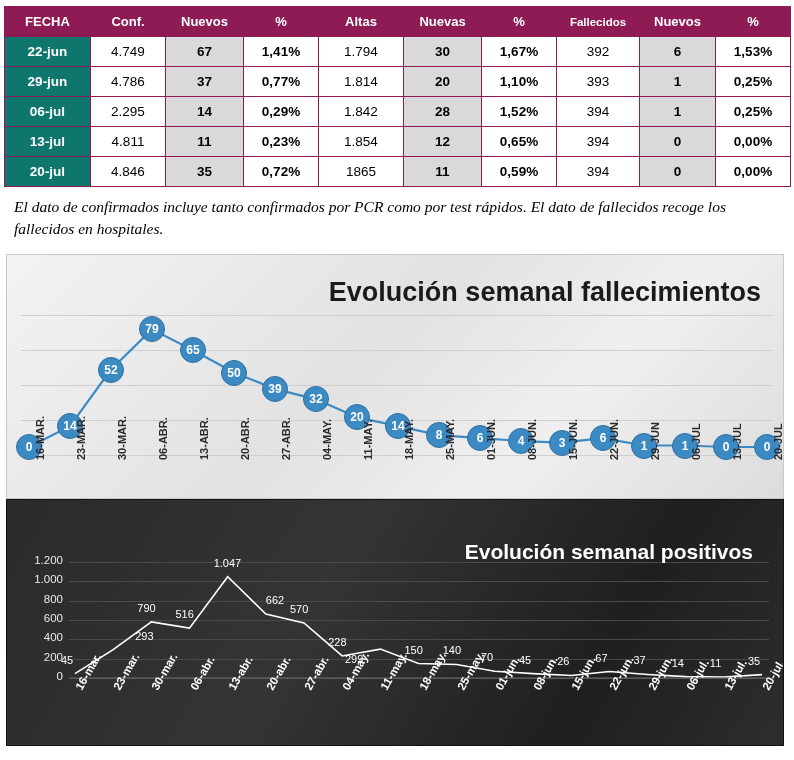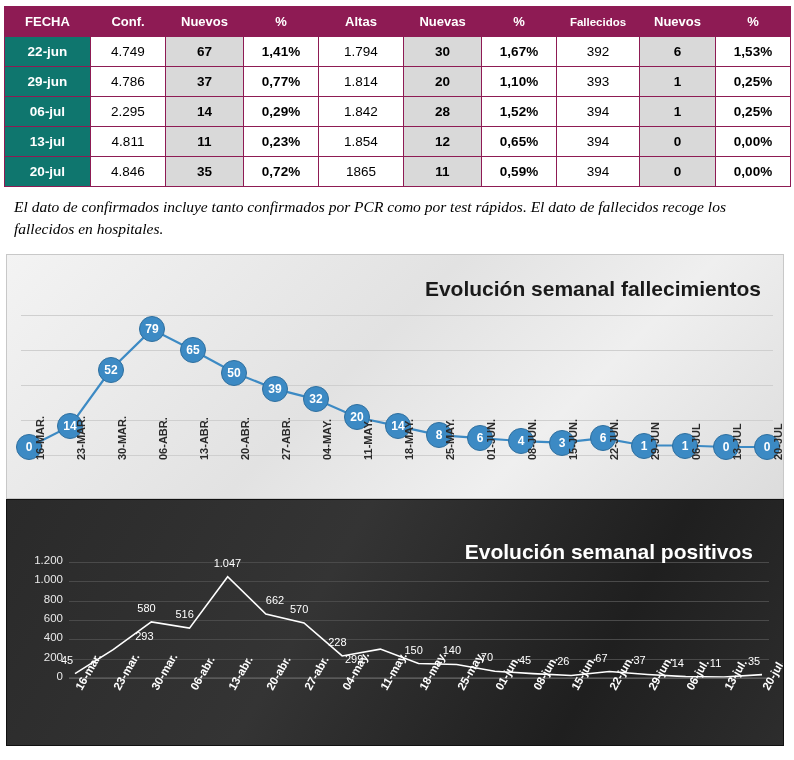--- a/index.html
+++ b/index.html
@@ -38,21 +38,21 @@
   .chart1{
     position:relative;
     margin:14px 0 0 6px;
     width:776px;height:243px;
     background:linear-gradient(135deg,#f3f3f3 0%,#e2e2e2 45%,#efefef 70%,#dcdcdc 100%);
     border:1px solid #c8c8c8;
     overflow:hidden;
   }
   .chart1 .title{
     position:absolute;right:22px;top:22px;
-    font-size:21px;font-weight:bold;color:#1a1a1a;
+    font-size:27px;font-weight:bold;color:#1a1a1a;
     font-family:"Liberation Sans",sans-serif;
   }
   .grid1{position:absolute;left:14px;right:10px;top:0;bottom:0;}
   .grid1 .gl{position:absolute;left:0;right:0;height:1px;background:#cfcfcf;}
   .pt1{
     position:absolute;width:26px;height:26px;border-radius:50%;
     background:#3c8ac4;border:1px solid #2e6f9f;
     color:#fff;font-size:12px;font-weight:bold;
     display:flex;align-items:center;justify-content:center;
     box-sizing:border-box;
@@ -264,21 +264,21 @@
         <div class="ytick" style="top: 54px; left: 8px; width: 48px;">1.200</div>
       </div>
     <svg class="lines2" id="lines2">
         <polyline points="68,173.65 106.16666666666666,149.67666666666668 144.33333333333331,121.93333333333334 182.5,128.12 220.66666666666666,76.78999999999999 258.8333333333333,114.00666666666666 297,122.9 335.16666666666663,155.96 373.3333333333333,149.09666666666666 411.5,163.5 449.66666666666663,164.46666666666667 487.8333333333333,171.23333333333332 526,173.65 564.1666666666666,175.48666666666668 602.3333333333333,171.52333333333334 640.5,174.42333333333335 678.6666666666666,176.64666666666668 716.8333333333333,176.93666666666667 755,174.61666666666667" fill="none" stroke="#ffffff" stroke-width="1.6"></polyline>
         <line x1="62" y1="178" x2="762" y2="178" stroke="#6a6a6a" stroke-width="1"></line>
       </svg>
     <div class="title">Evolución semanal positivos</div>
     <div id="chart2-labels">
         <div class="dlab2" style="left: 54px; top: 153.65px;">45</div>
         <div class="dlab2" style="left: 92.1667px; top: 129.677px; margin-left: 36px;">293</div>
-        <div class="dlab2" style="left: 130.333px; top: 101.933px;">580</div>
+        <div class="dlab2" style="left: 130.333px; top: 101.933px;">790</div>
         <div class="dlab2" style="left: 168.5px; top: 108.12px;">516</div>
         <div class="dlab2" style="left: 206.667px; top: 56.79px;">1.047</div>
         <div class="dlab2" style="left: 244.833px; top: 94.0067px; margin-left: 14px;">662</div>
         <div class="dlab2" style="left: 283px; top: 102.9px;">570</div>
         <div class="dlab2" style="left: 321.167px; top: 135.96px;">228</div>
         <div class="dlab2" style="left: 338px; top: 129.097px; margin-top: 24px;">299</div>
         <div class="dlab2" style="left: 397.5px; top: 143.5px;">150</div>
         <div class="dlab2" style="left: 435.667px; top: 144.467px;">140</div>
         <div class="dlab2" style="left: 473.833px; top: 151.233px;">70</div>
         <div class="dlab2" style="left: 512px; top: 153.65px;">45</div>

